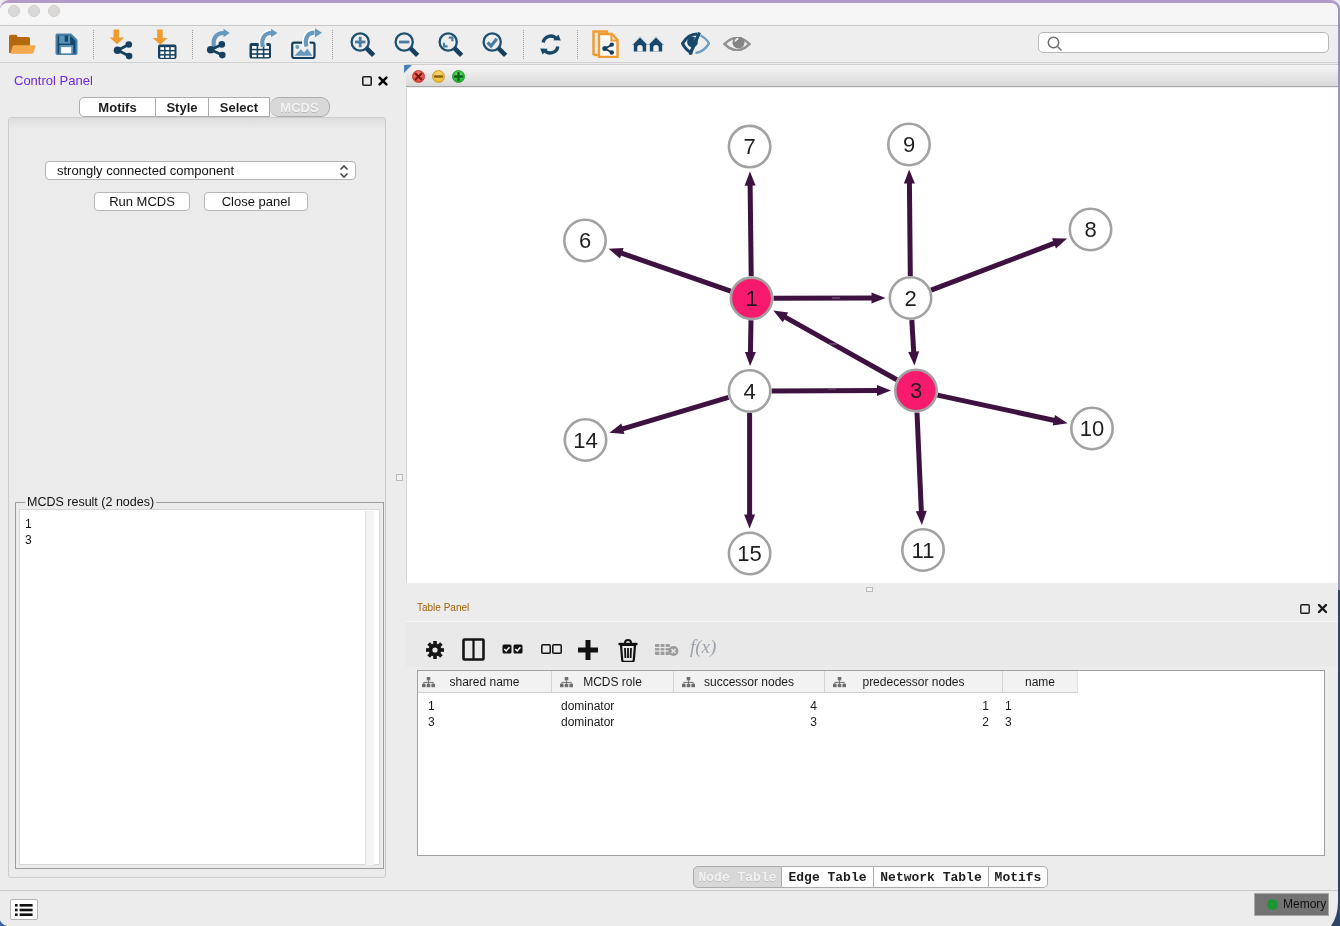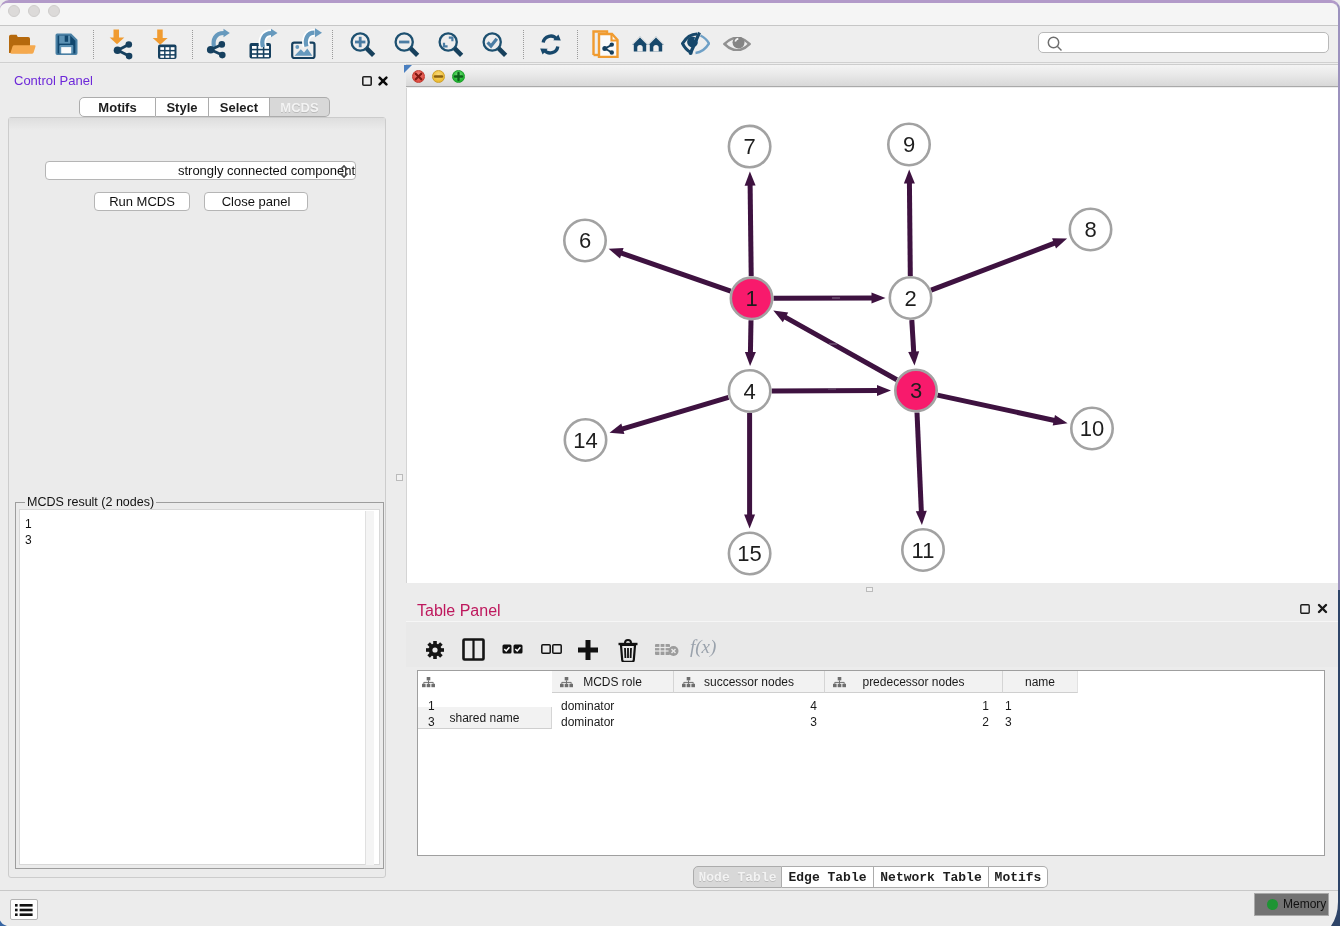--- a/index.html
+++ b/index.html
@@ -14,41 +14,41 @@
 #toolbar { left:0; top:26px; width:1338px; height:37px; background:#eeeeee; border-bottom:1px solid #d0d0d0; }
 .tsep { position:absolute; top:4px; height:29px; width:1px; border-left:1px dotted #9a9a9a; }
 #searchbox { position:absolute; left:1038px; top:6px; width:291px; height:21px; background:#fff; border:1px solid #b9b9b9; border-radius:5px; }
 
 #leftpanel { left:0; top:64px; width:393px; height:826px; background:#ececec; }
 #cp-title { position:absolute; left:14px; top:9px; font-size:13px; color:#6d28d9; }
 .tabrow { position:absolute; display:flex; }
 .tab { height:20px; font-size:13px; font-weight:bold; color:#1d1d1d; background:#fff; border:1px solid #acacac; border-left:none; text-align:center; line-height:19px; }
 .tab.first { border-left:1px solid #acacac; border-radius:5px 0 0 5px; }
 .tab.last { border-radius:0 5px 5px 0; }
-.tab.sel { background:#d8d8d8; color:#f3f3f3; text-shadow:0 1px 0 #bbb; }
+.tab.sel { background:#d8d8d8; color:#f3f3f3; text-shadow:0 1px 0 #bbb;border-radius:9px; }
 #cp-pane { position:absolute; left:8px; top:53px; width:378px; height:761px; background:#ebebeb; border:1px solid #cccccc; border-radius:3px; }
 #opt-label { position:absolute; left:0; top:19px; width:100%; text-align:center; font-size:13px; color:#111; }
-#dropdown { position:absolute; left:36px; top:43px; width:311px; height:19px; background:#fff; border:1px solid #b5b5b5; border-radius:4px; font-size:13px; color:#111; line-height:17px; padding-left:11px;text-align:right; }
+#dropdown { position:absolute; left:36px; top:43px; width:311px; height:19px; background:#fff; border:1px solid #b5b5b5; border-radius:4px; font-size:13px; color:#111; line-height:17px; padding-left:11px; }
 .btn { position:absolute; height:19px; background:#fff; border:1px solid #b5b5b5; border-radius:4px; font-size:13px; color:#111; text-align:center; line-height:17px; }
 #fieldset { position:absolute; left:6px; top:384px; width:369px; height:367px; border:1px solid #9d9d9d; }
 #fs-legend { position:absolute; left:9px; top:-8px; background:#ebebeb; font-size:12.5px; color:#111; padding:0 2px; }
 #fs-white { position:absolute; left:3px; top:6px; width:361px; height:356px; background:#fff; border:1px solid #d8d8d8; }
 #fs-scroll { position:absolute; right:5px; top:1px; width:9px; height:354px; background:#f4f4f4; border-left:1px solid #e0e0e0; }
 
 #vdivider { left:393px; top:64px; width:13px; height:826px; background:#ececec; }
 #hdivider { left:406px; top:583px; width:932px; height:14px; background:#ececec; }
 
 #netwin { left:406px; top:64px; width:932px; height:519px; }
 #nettitle { position:absolute; left:0; top:0; width:932px; height:23px; background:linear-gradient(#f4f4f4,#e9e9e9 45%,#d8d8d8); border-bottom:1px solid #a9a9a9; border-top:1px solid #cdcdcd; }
 #netname { position:absolute; top:4px; width:100%; text-align:center; font-size:13px; font-weight:bold; color:#2a2a2a; }
 .mbtn { position:absolute; top:5px; width:13px; height:13px; border-radius:50%; }
 #netcanvas { position:absolute; left:0; top:24px; width:932px; height:495px; background:#ffffff; border-left:1px solid #d4d4d4; }
 
 #tablepanel { left:406px; top:597px; width:932px; height:293px; background:#ececec; }
-#tp-title { position:absolute; left:11px; top:5px; font-size:16px; color:#be185d; }
+#tp-title { position:absolute; left:11px; top:5px; font-size:10px; color:#a16207; }
 #tp-toolbar { position:absolute; left:0px; top:24px; width:932px; height:46px; background:#e9e9e9; border-top:1px solid #f6f6f6; }
 #tbl { position:absolute; left:11px; top:73px; width:908px; height:186px; background:#fff; border:1px solid #9f9f9f; }
 .th { position:absolute; top:0; height:22px; background:#f2f2f2; border-right:1px solid #d5d5d5; border-bottom:1px solid #cfcfcf; font-size:12px; color:#1a1a1a; text-align:center; line-height:22px; }
 .td { position:absolute; font-size:12px; color:#1a1a1a; height:16px; line-height:16px; }
 
 #statusbar { left:0; top:890px; width:1338px; height:36px; background:#ececec; border-top:1px solid #c8c8c8; }
 #listbtn { position:absolute; left:10px; top:8px; width:28px; height:21px; background:#fdfdfd; border:1px solid #b4b4b4; border-radius:2px; }
 #membtn { position:absolute; left:1254px; top:2px; width:75px; height:23px; background:#737373; border:1px solid #a9a9a9; font-size:12px; color:#111; line-height:21px; }
 #btabs .tab { height:22px; line-height:21px; }
 </style>
@@ -408,21 +408,21 @@
         </g>
       <circle cx="19.5" cy="8" r="5" fill="#9c9c9c"></circle>
       <g stroke="#e9e9e9" stroke-width="1.4">
           <line x1="17.5" y1="6" x2="21.5" y2="10"></line>
           <line x1="21.5" y1="6" x2="17.5" y2="10"></line>
         </g>
     </svg>
     <div class="abs" style="left:284px;top:14px;font-family:'Liberation Serif',serif;font-style:italic;font-size:19px;color:#9aa2ac;">f(x)</div>
     </div>
   <div id="tbl">
-    <div class="th" style="left:0px; width:134px;margin-top:36px;">shared name</div>
+    <div class="th" style="left:0px; width:134px;">shared name</div>
     <div class="th" style="left:134px; width:122px;">MCDS role</div>
     <div class="th" style="left:256px; width:151px;">successor nodes</div>
     <div class="th" style="left:407px; width:178px;">predecessor nodes</div>
     <div class="th" style="left:585px; width:75px; border-right:1px solid #e2e2e2;">name</div>
     <svg class="abs" style="left:4px;top:6px;" width="13" height="11" viewBox="0 0 13 11">
         <g fill="#6e6e6e">
           <rect x="4.7" y="0" width="3.6" height="3.4"></rect>
           <rect x="0" y="6.8" width="3.6" height="3.4"></rect>
           <rect x="4.7" y="6.8" width="3.6" height="3.4"></rect>
           <rect x="9.4" y="6.8" width="3.6" height="3.4"></rect>

